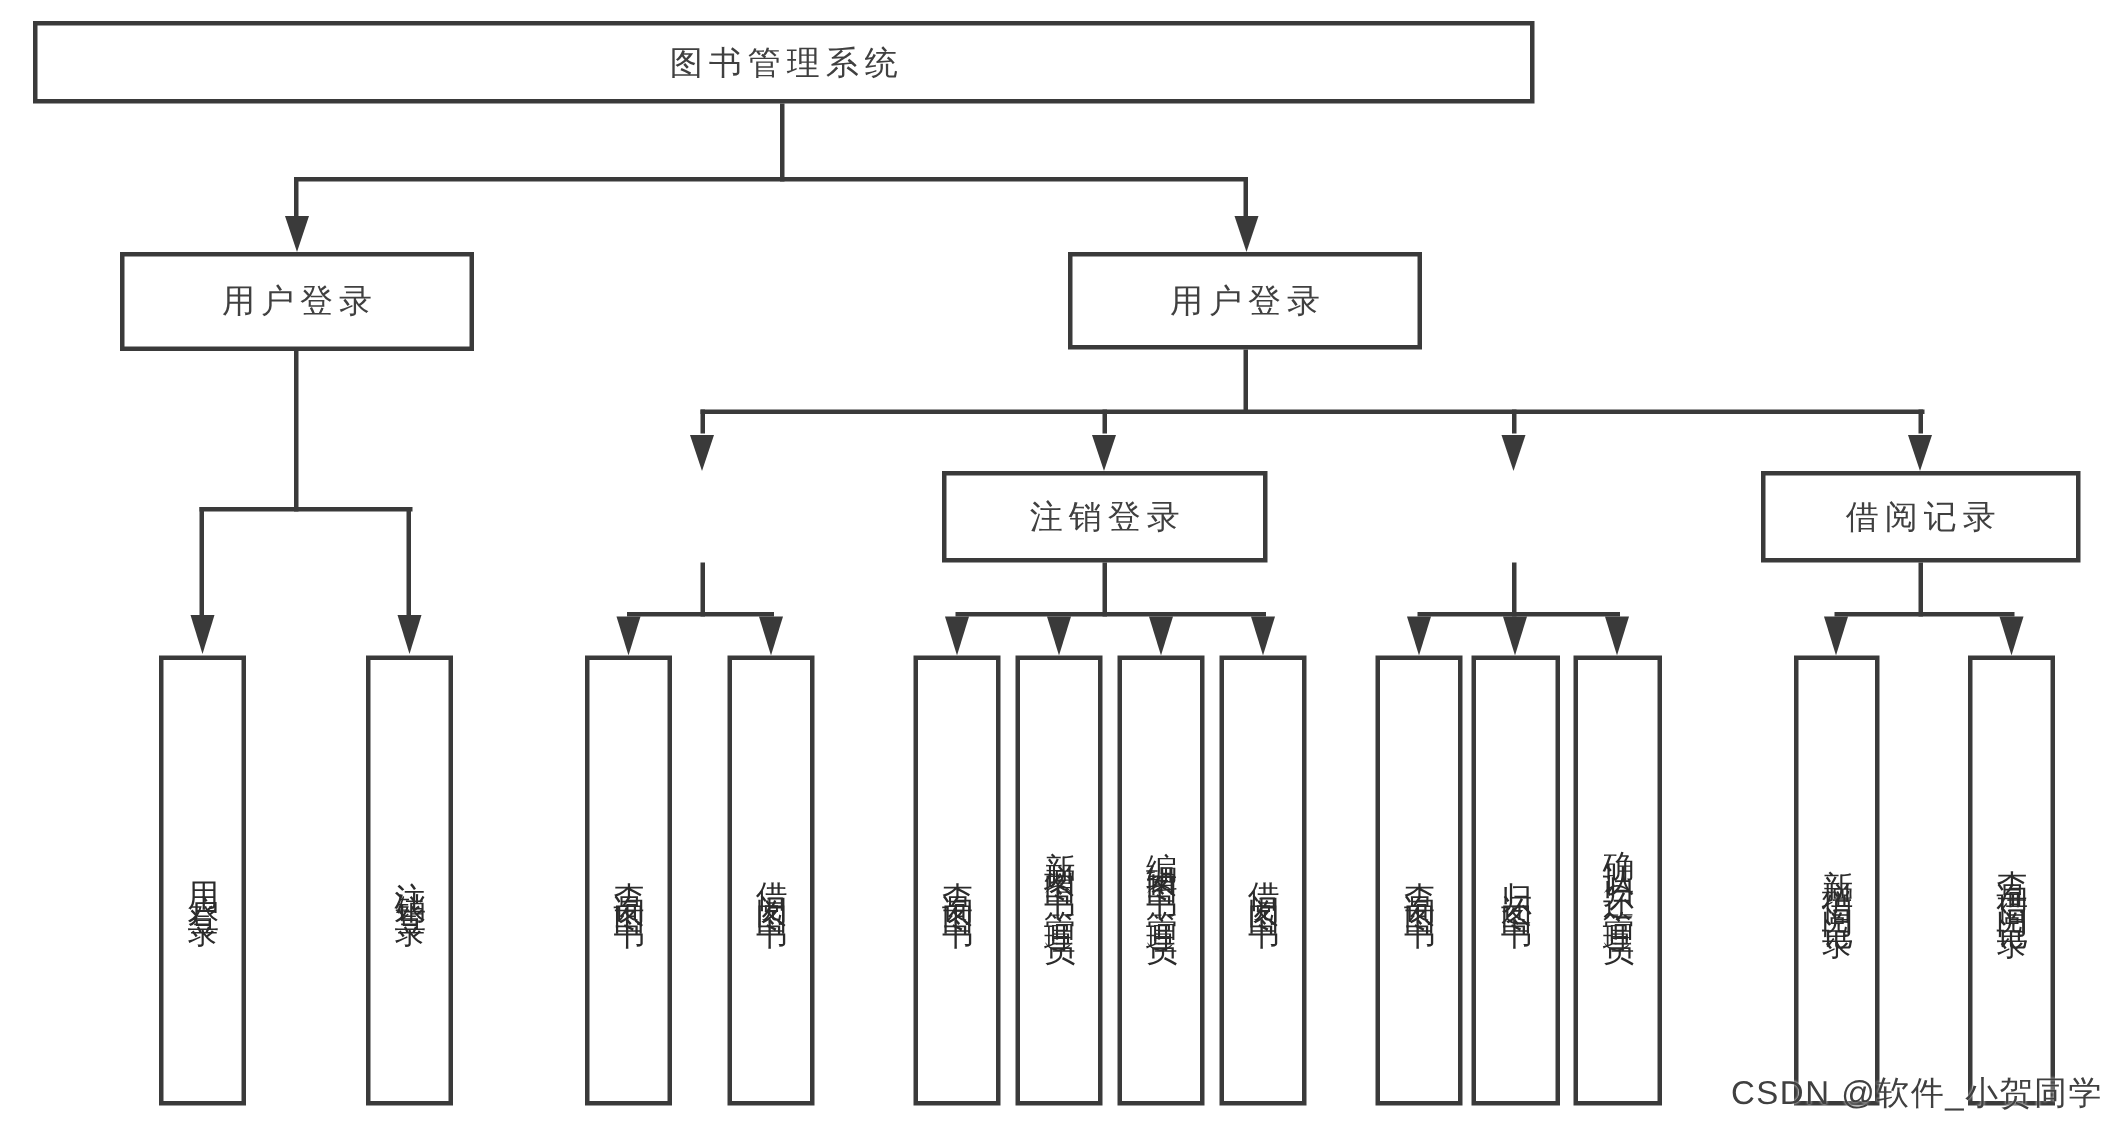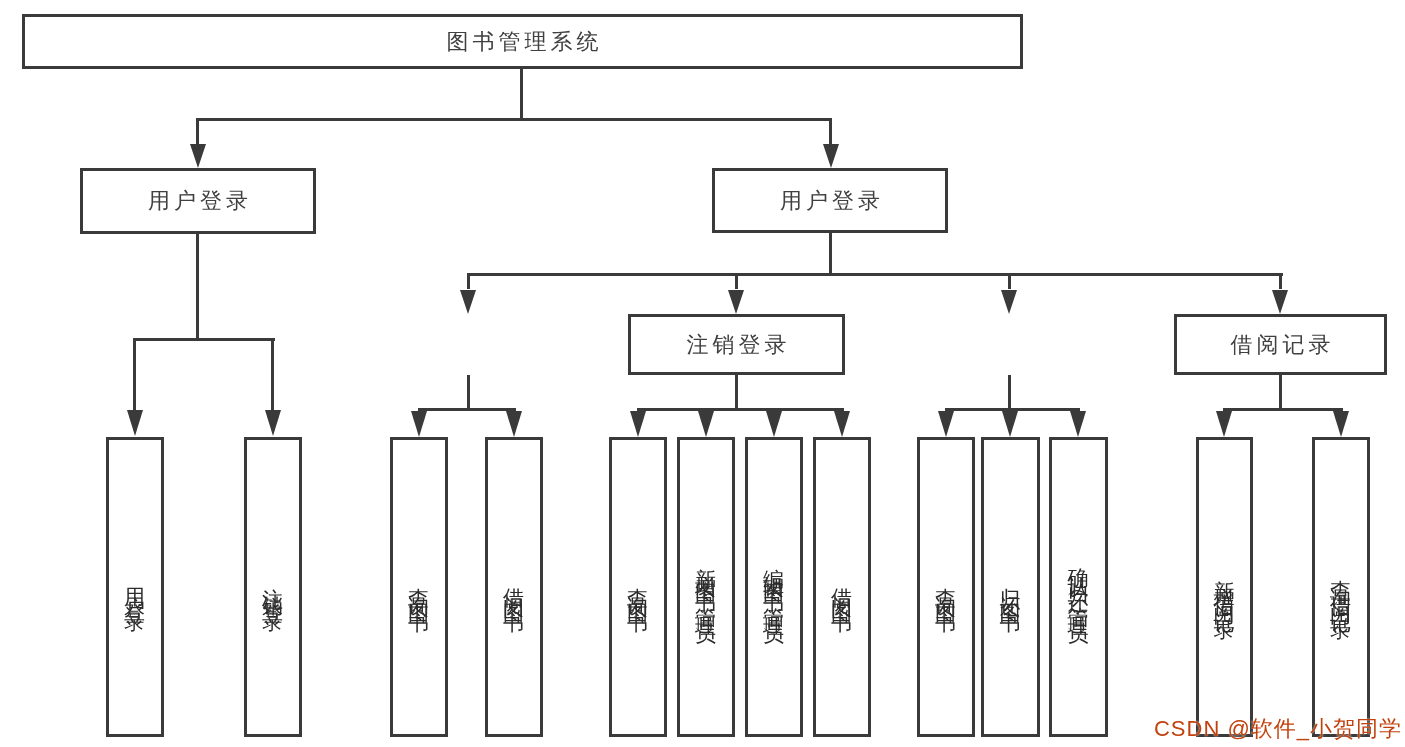--- a/index.html
+++ b/index.html
@@ -21,21 +21,21 @@
   .hline { position:absolute; height:3px; background:#3a3a3a; }
   .vline { position:absolute; width:3px; background:#3a3a3a; }
   .arrow {
     position:absolute; width:0; height:0;
     border-left:8px solid transparent; border-right:8px solid transparent;
     border-top:24px solid #3a3a3a;
   }
   .arrow-leaf { border-top-width:26px; }
   .watermark {
     position:absolute; right:3px; bottom:3px; font-size:22px; letter-spacing:1px;
-    color:#c2410c; text-shadow:0 0 2px #ffffff; white-space:nowrap;
+    color:#404040; text-shadow:0 0 2px #ffffff; white-space:nowrap;
   }
 </style>
 </head>
 <body>
 
 <div class="canvas">
 
   <div class="box" style="left:22px; top:14px; width:1001px; height:55px;">
     <span class="label-h">图书管理系统</span>
   </div>

